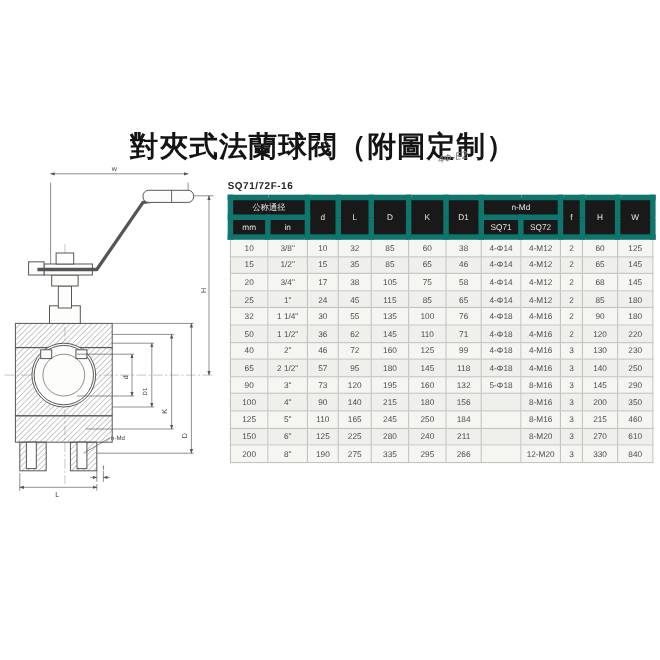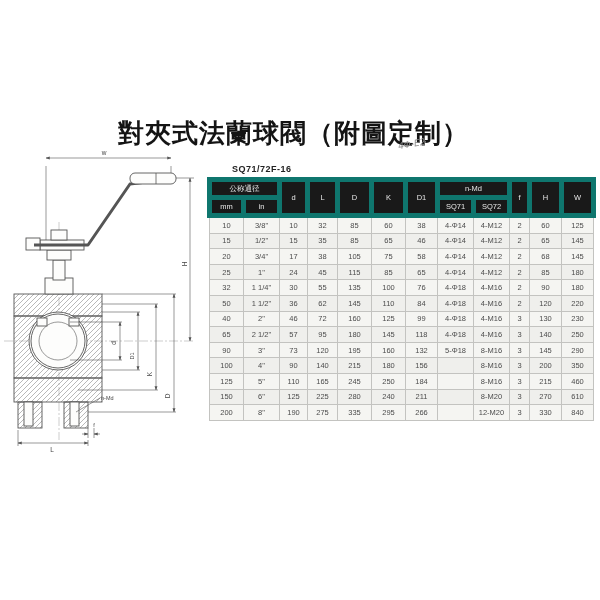--- a/index.html
+++ b/index.html
@@ -5,21 +5,21 @@
   html,body{margin:0;padding:0;background:#e9e9e7;}
   #page{position:relative;width:600px;height:600px;background:#ffffff;overflow:hidden;
         font-family:"Liberation Sans",sans-serif;color:#333;}
   
   .doc-title{position:absolute;left:118px;top:116px;font-family:"Liberation Serif","DejaVu Serif",serif;
         font-size:26px;font-weight:600;color:#141414;letter-spacing:1px;white-space:nowrap;}
   .hand-note{position:absolute;left:398px;top:139px;font-size:9px;color:#8a8a8a;
         font-style:italic;transform:rotate(-10deg);font-family:"DejaVu Sans",sans-serif;}
   
   .tbl-caption{position:absolute;left:207px;top:164px;font-size:9px;font-weight:bold;color:#222;
-        letter-spacing:.5px;margin-left:25px;}
+        letter-spacing:.5px;}
   table.spec{position:absolute;left:207px;top:177px;width:384px;border-collapse:collapse;
         table-layout:fixed;font-size:7.5px;}
   table.spec th{background:#191919;color:#e6e6e6;border:5px solid #0f766e;font-weight:normal;
         height:13px;padding:0;text-align:center;}
   table.spec td{background:#f5f5f2;color:#4c4c4c;border:1px solid #c3c3c0;height:14.6px;
         padding:0;text-align:center;white-space:nowrap;overflow:hidden;}
   table.spec tr:nth-child(even) td{background:#efefec;}
   
   svg.drawing{position:absolute;left:4px;top:144px;}
   .dim-label{font-family:"Liberation Sans",sans-serif;font-size:6.5px;fill:#444;}
@@ -251,21 +251,21 @@
           <td>90</td>
           <td>180</td>
         </tr>
         <tr>
           <td>50</td>
           <td>1 1/2"</td>
           <td>36</td>
           <td>62</td>
           <td>145</td>
           <td>110</td>
-          <td>84</td>
+          <td>71</td>
           <td>4-Φ18</td>
           <td>4-M16</td>
           <td>2</td>
           <td>120</td>
           <td>220</td>
         </tr>
         <tr>
           <td>40</td>
           <td>2"</td>
           <td>46</td>

